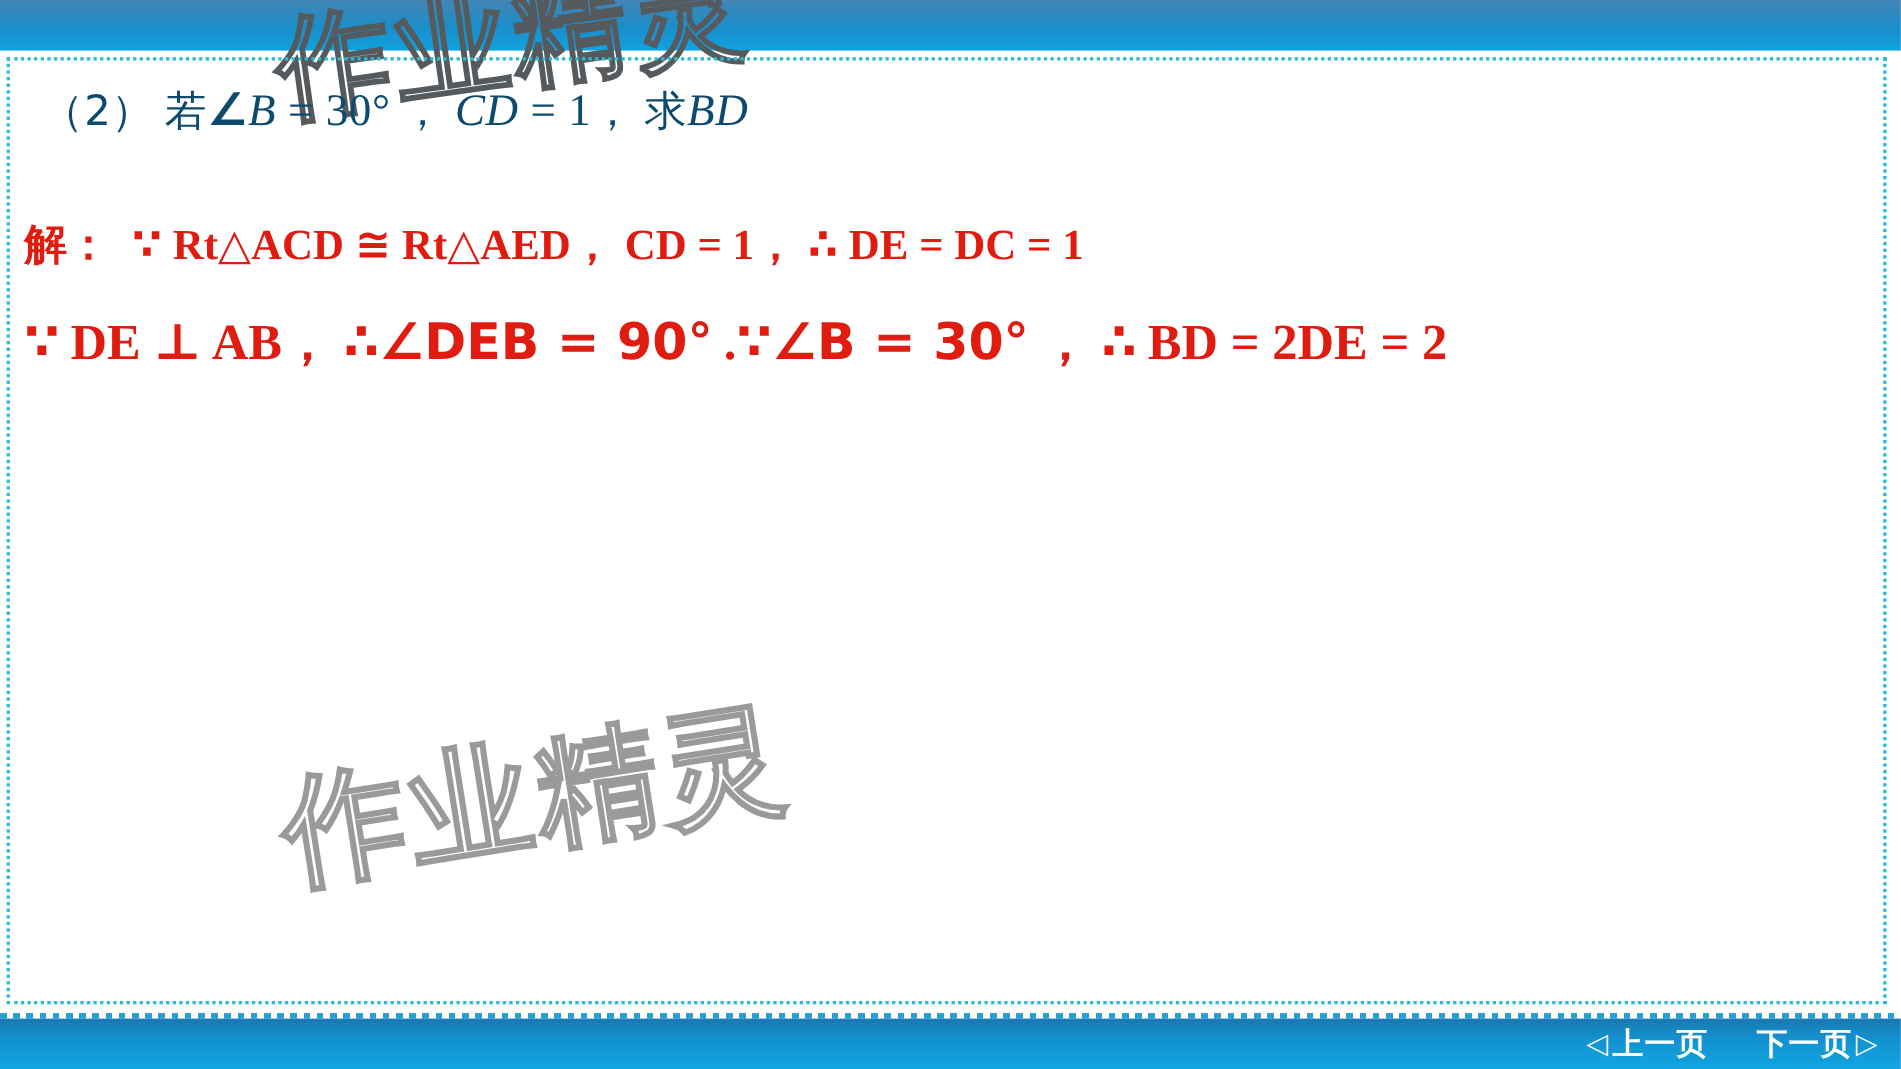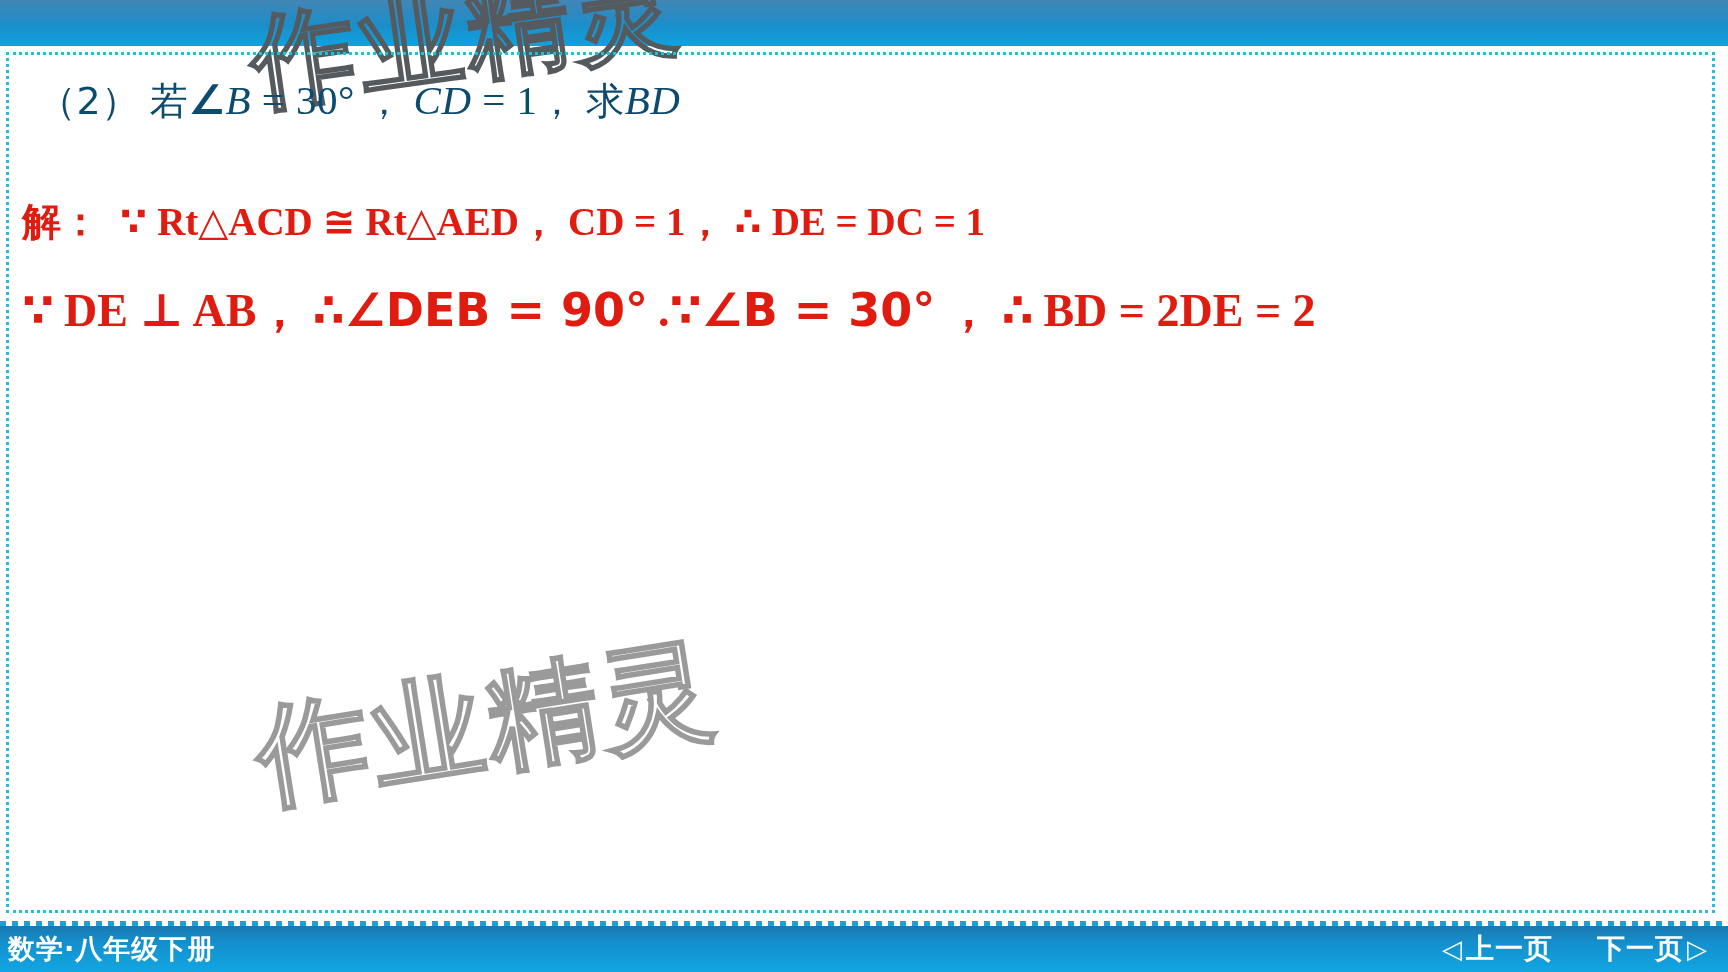--- a/index.html
+++ b/index.html
@@ -190,21 +190,20 @@
 </div>
 
 <div class="line red-line" id="sol-line-2">
   <span class="sym">∵</span><span class="sp-sm"></span><span>DE ⊥ AB</span><span class="cjk">，</span><span class="sp-sm"></span><span class="sym">∴</span><span class="sym">∠DEB = 90°</span><span class="sp-sm"></span><span>.</span><span class="sym">∵</span><span class="sym">∠B = 30°</span><span class="sp-sm"></span><span class="cjk">，</span><span class="sp-sm"></span><span class="sym">∴</span><span class="sp-sm"></span><span>BD = 2DE = 2</span>
 </div>
 
 <div id="watermark-bottom" class="watermark">作业精灵</div>
 
 <div id="bottom-dots"></div>
 <div id="bottom-bar">
-  <div id="footer-title">数学·八年级下册</div>
   <div id="nav-group">
     <div class="nav-btn">
       <span class="nav-arrow">◁</span>
         <span>上一页</span>
     </div>
     <div class="nav-btn">
       <span>下一页</span>
         <span class="nav-arrow">▷</span>
     </div>
   </div>

